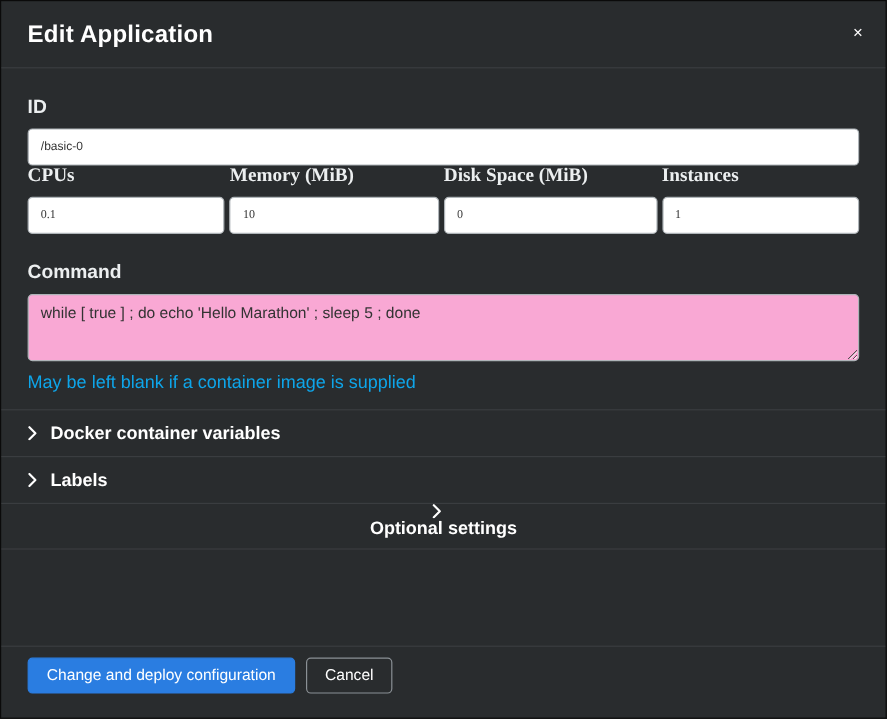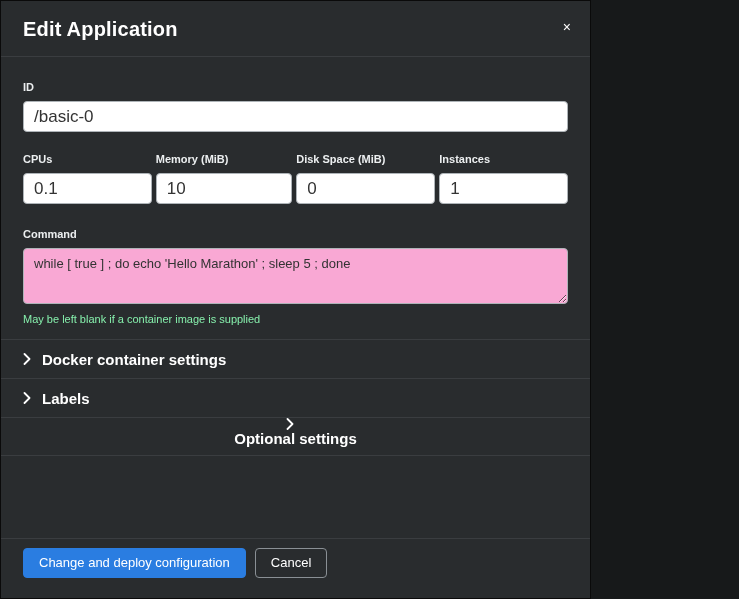--- a/index.html
+++ b/index.html
@@ -2,21 +2,21 @@
 <html><head>
 <meta charset="utf-8">
 <style>
   * { box-sizing: border-box; margin: 0; padding: 0; }
   html, body { background: #17191a; }
   body {
     font-family: "Liberation Sans", sans-serif;
     -webkit-font-smoothing: antialiased;
   }
   .modal {
-    width: 591px;
+    width: 739px;
     height: 599px;
     background: #292c2e;
     border: 1px solid #0a0a0a;
     color: #ffffff;
     position: relative;
     display: flex;
     flex-direction: column;
     overflow: hidden;
   }
   
@@ -41,62 +41,62 @@
     font-size: 14px;
     line-height: 1;
     cursor: pointer;
     padding: 4px;
   }
   
   .form-body { padding: 0 22px; }
   .field-group { margin-top: 24px; }
   .field-label {
     display: block;
-    font-size: 11px;
+    font-size: 16px;
     font-weight: 700;
     color: #eceff0;
     margin-bottom: 8px;
   }
   input, textarea, button { font-family: inherit; }
   .text-input {
     display: block;
     width: 100%;
     height: 31px;
     padding: 4px 10px;
-    font-size: 17px;
+    font-size: 10px;
     color: #333333;
     background: #ffffff;
     border: 1px solid #aeb4b8;
     border-radius: 4px;
     outline: none;
   }
   .field-row {
     display: grid;
     grid-template-columns: 1fr 1.06fr 1.08fr 1fr;
     column-gap: 4px;
-    margin-top: 21px;
+    font-family: Liberation Serif, serif;
   }
   .command-textarea {
     display: block;
     width: 100%;
     height: 56px;
     padding: 6px 10px;
     font-size: 13px;
     color: #333333;
     background: #f9a8d4;
     border: 1px solid #aeb4b8;
     border-radius: 4px;
     resize: vertical;
     outline: none;
     line-height: 1.45;
   }
   .help-text {
     margin-top: 9px;
-    font-size: 11px;
-    color: #86efac;
+    font-size: 15px;
+    color: #0ea5e9;
   }
   
   .sections { margin-top: 14px; }
   .section-row {
     height: 39px;
     display: flex;
     align-items: center;
     padding: 0 22px;
     border-top: 1px solid #3a3d40;
     cursor: pointer;
@@ -189,21 +189,21 @@
   </div>
 
   <div class="sections">
 
     <div class="section-row">
       <span class="chevron">
         <svg width="8" height="12" viewBox="0 0 8 12">
             <path d="M1.5 1 L6.5 6 L1.5 11" stroke="#ffffff" stroke-width="1.8" fill="none" stroke-linecap="round" stroke-linejoin="round"></path>
           </svg>
       </span>
-      <span class="section-label">Docker container settings</span>
+      <span class="section-label">Docker container variables</span>
     </div>
 
 
     <div class="section-row">
       <span class="chevron">
         <svg width="8" height="12" viewBox="0 0 8 12">
             <path d="M1.5 1 L6.5 6 L1.5 11" stroke="#ffffff" stroke-width="1.8" fill="none" stroke-linecap="round" stroke-linejoin="round"></path>
           </svg>
       </span>
       <span class="section-label">Labels</span>

